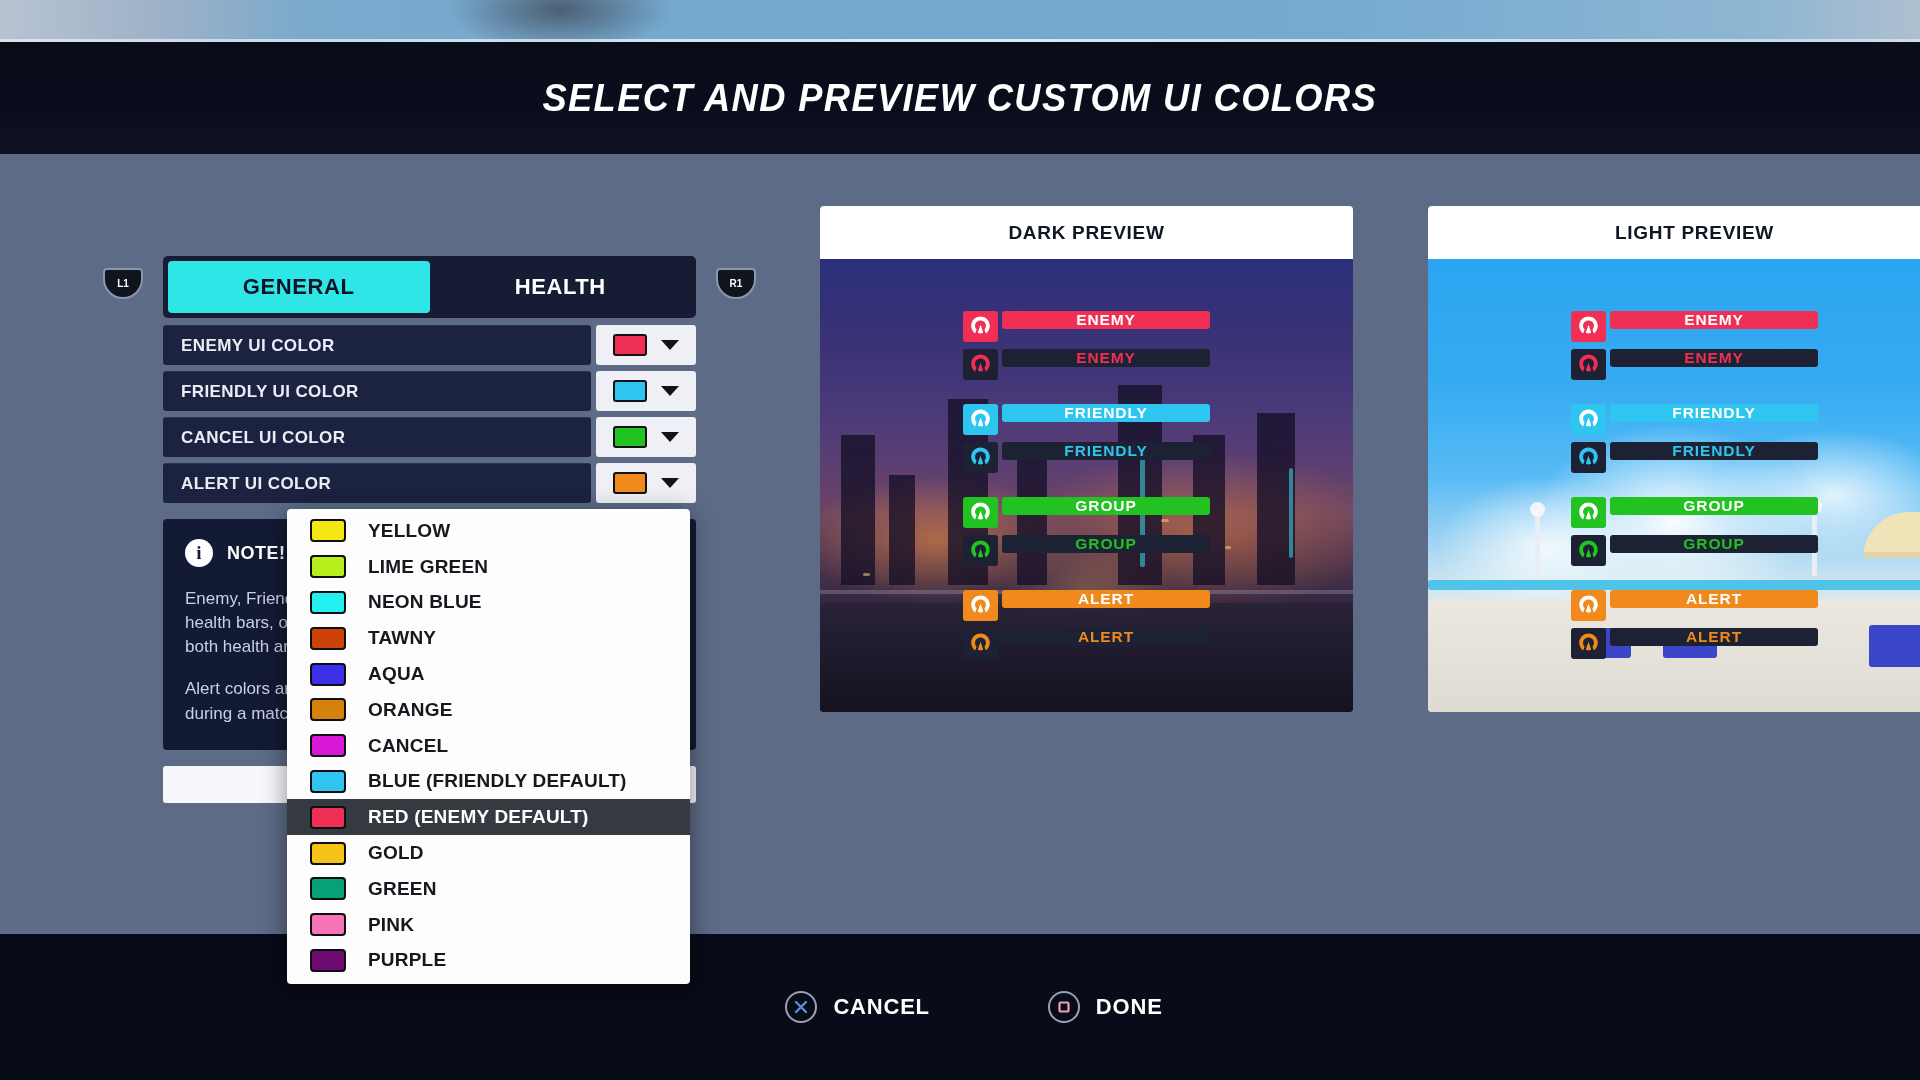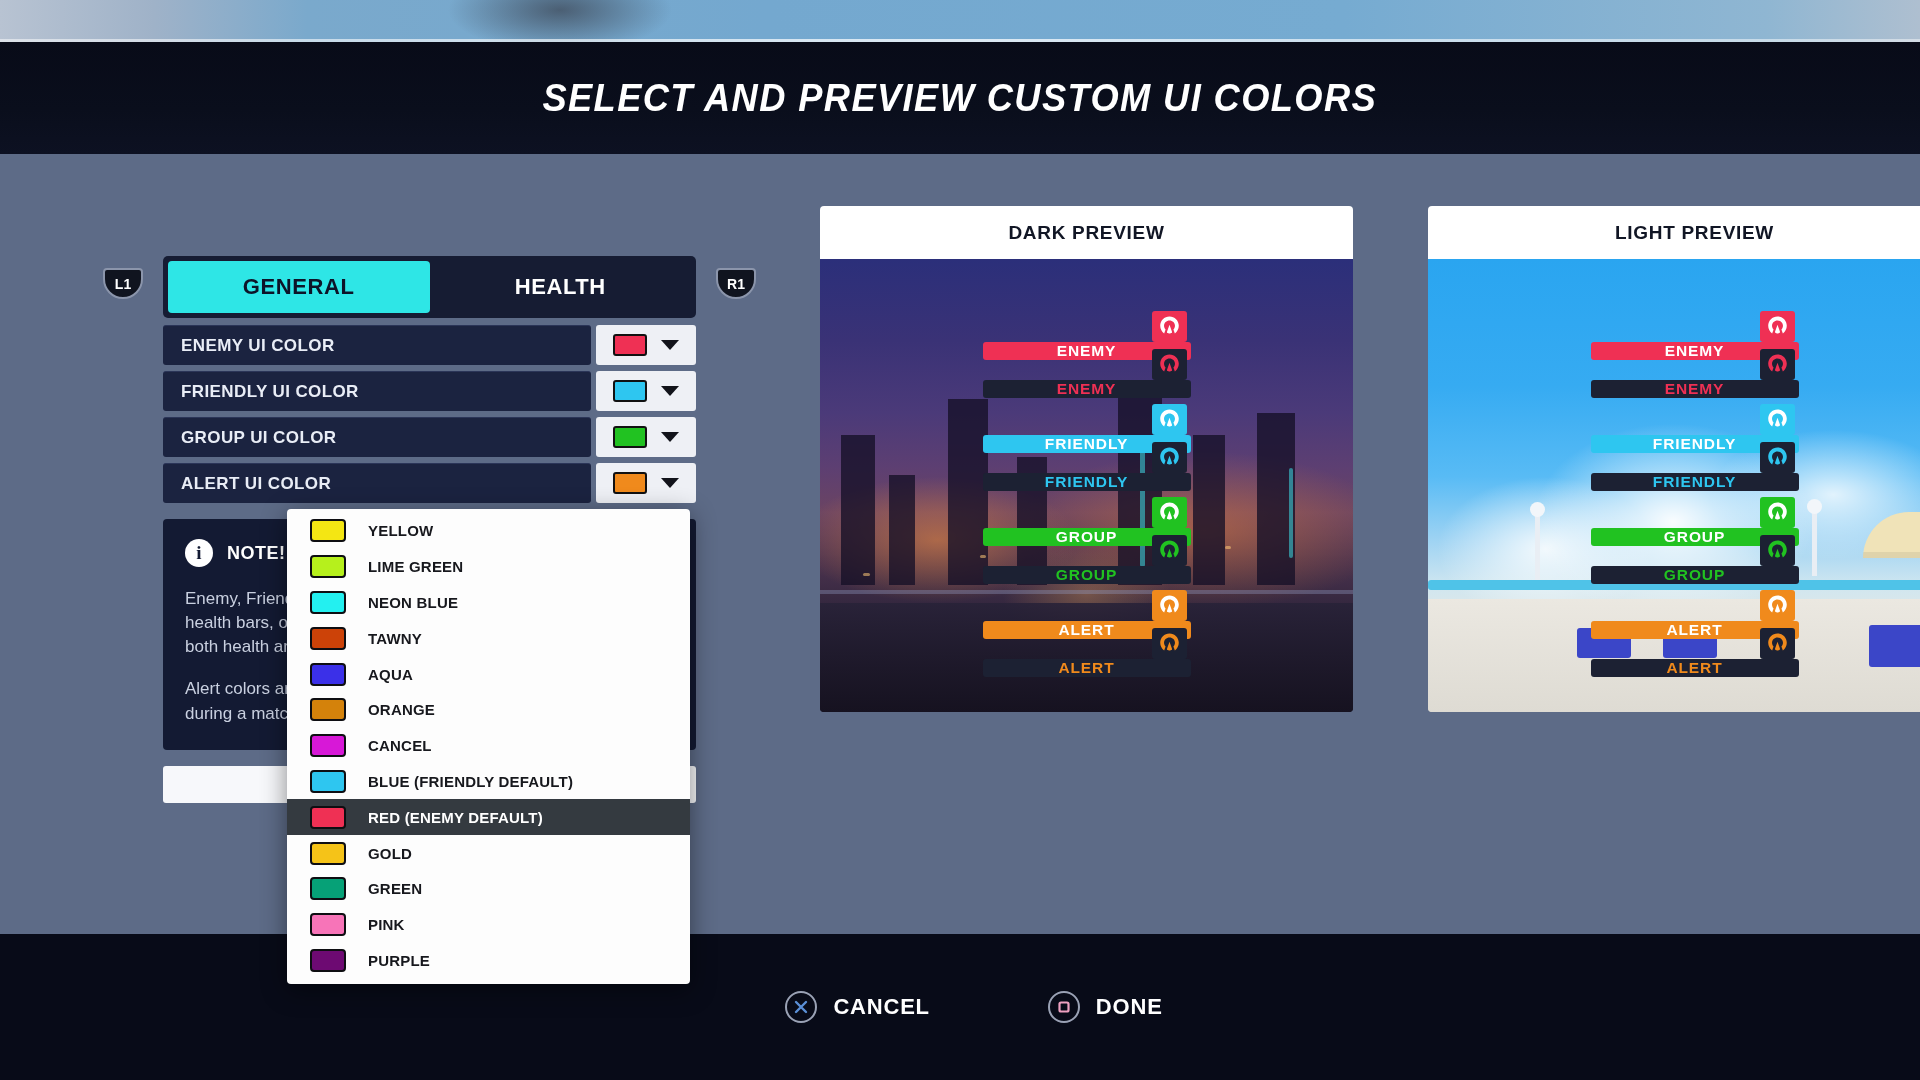--- a/index.html
+++ b/index.html
@@ -62,21 +62,21 @@
     color: #ffffff;
   }
   .tab.active { background: #2ee6e6; color: #0d1428; }
 
   .bumper {
     position: absolute; top: 12px; width: 40px; height: 31px;
     background: #10141f;
     border: 2px solid #8b95ab;
     border-radius: 4px 4px 20px 20px;
     display: flex; align-items: center; justify-content: center;
-    color: #fff; font-size: 14px; font-weight: 700;
+    color: #fff; font-size: 10px; font-weight: 700;
   }
   .bumper.l { left: -60px; }
   .bumper.r { right: -60px; }
 
   .rows { margin-top: 7px; display: flex; flex-direction: column; gap: 6px; }
 
   .setting-row {
     position: relative; height: 40px; display: flex; align-items: stretch;
   }
   .setting-label {
@@ -124,21 +124,21 @@
   }
   .dd-item {
     height: 35.8px; display: flex; align-items: center; gap: 22px;
     padding-left: 23px;
   }
   .dd-item.sel { background: #343a40; }
   .dd-sw {
     width: 36px; height: 23px; border: 2.5px solid #0e0e12; border-radius: 4px; flex: none;
   }
   .dd-label {
-    font-size: 15px; font-weight: 700; color: #17181d; letter-spacing: .2px;
+    font-size: 19px; font-weight: 700; color: #17181d; letter-spacing: .2px;
     white-space: nowrap;
   }
   .dd-item.sel .dd-label { color: #ffffff; }
 
   
   .preview { position: absolute; top: 52px; width: 533px; height: 506px; }
   .preview.dark  { left: 820px; }
   .preview.light { left: 1428px; border-radius: 12px; }
 
   .prev-head {
@@ -210,21 +210,21 @@
   }
 
   
   .bars {
     position: absolute; left: 0; right: 0; top: 0; bottom: 0;
     display: flex; flex-direction: column; align-items: center;
     padding-top: 52px; z-index: 5;
   }
   .bar-group { margin-bottom: 24px; }
   .bar-group:last-child { margin-bottom: 0; }
-  .bar-row { display: flex; align-items: flex-end; height: 31px; margin-bottom: 7px; flex-direction: column; }
+  .bar-row { display: flex; align-items: flex-start; height: 31px; margin-bottom: 7px; }
   .bar-row:last-child { margin-bottom: 0; }
   .bar-icon {
     width: 35px; height: 31px; border-radius: 3px; margin-right: 4px;
     display: flex; align-items: center; justify-content: center; flex: none;
   }
   .bar-main {
     width: 208px; border-radius: 3px;
     display: flex; align-items: center; justify-content: center;
     font-size: 15.5px; font-weight: 700; letter-spacing: .9px;
   }
@@ -279,21 +279,21 @@
             </div>
           </div>
           <div class="setting-row">
             <div class="setting-label">FRIENDLY UI COLOR</div>
             <div class="setting-value">
               <div class="swatch-sm" style="background: rgb(46, 198, 240);"></div>
               <div class="chev"></div>
             </div>
           </div>
           <div class="setting-row">
-            <div class="setting-label">GROUP UI COLOR</div>
+            <div class="setting-label">CANCEL UI COLOR</div>
             <div class="setting-value">
               <div class="swatch-sm" style="background: rgb(33, 194, 33);"></div>
               <div class="chev"></div>
             </div>
           </div>
           <div class="setting-row">
             <div class="setting-label">ALERT UI COLOR</div>
             <div class="setting-value">
               <div class="swatch-sm" style="background: rgb(240, 138, 28);"></div>
               <div class="chev"></div>

